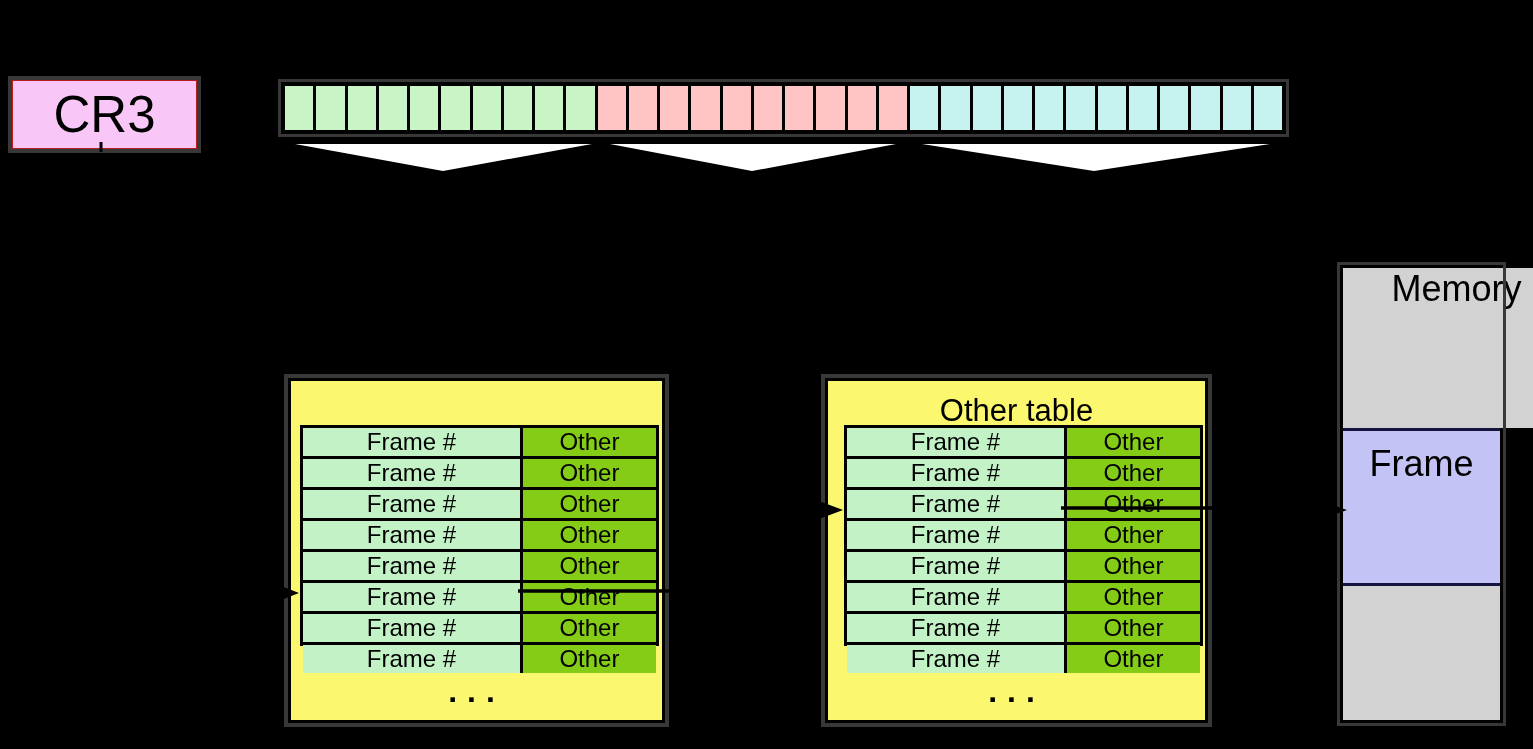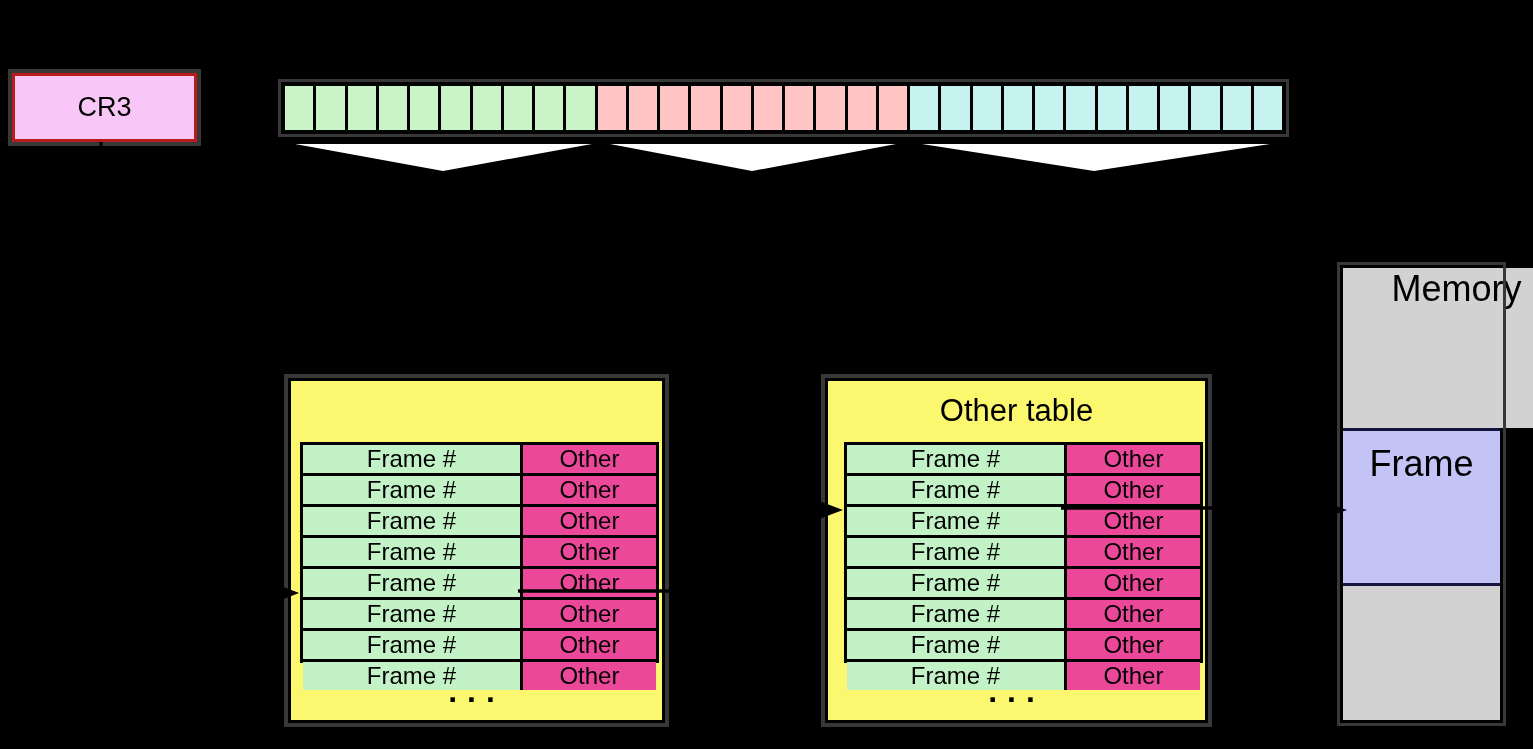--- a/index.html
+++ b/index.html
@@ -7,24 +7,24 @@
     width:1533px;height:749px;position:relative;overflow:hidden;
     background:#000000;
     font-family:"Liberation Sans", sans-serif;
     color:#000;
   }
   *{box-sizing:border-box;}
   .abs{position:absolute;}
 
   
   #cr3{
-    left:12px;top:73px;width:185px;height:69px;
-    background:#f9c6f8;border:3px solid #b91c1c;outline:4px solid #383838;
+    left:12px;top:80px;width:185px;height:69px;
+    background:#f9c6f8;border:1px solid #b91c1c;outline:4px solid #383838;
     display:flex;align-items:center;justify-content:center;
-    font-size:27px;
+    font-size:51px;
   }
 
   
   #strip{
     left:281px;top:82px;width:1005px;height:52px;
     display:flex;border:4px solid #000;outline:3px solid #383838;
     background:#000;
   }
   .bitcell{flex:1;border-right:3px solid #000;}
   .bitcell:last-child{border-right:none;}
@@ -33,31 +33,31 @@
   .ybox{
     top:378px;height:345px;
     background:#fbf76e;border:3px solid #000;outline:4px solid #383838;
   }
   #pagedir{left:288px;width:377px;}
   #pagetab{left:825px;width:383px;}
   .ybox .title{
     width:100%;text-align:center;padding-top:12px;font-size:31px;
   }
   .ptable{
-    position:absolute;top:61px;height:221px;
+    position:absolute;top:44px;height:221px;
     display:flex;flex-direction:column;
     border:3px solid #000;background:#000;text-align:center;
   }
   #pagedir .ptable{left:9px;width:359px;}
   #pagetab .ptable{left:16px;width:359px;}
   .prow{flex:1;display:flex;border-top:3px solid #000;}
   .prow:first-child{border-top:none;}
   .cell{display:flex;align-items:center;justify-content:center;font-size:24px;}
   .cfr{width:62.3%;background:#c2f2c6;border-right:3px solid #000;}
-  .cot{flex:1;background:#ec4899;}
+  .cot{flex:1;background:#84cc16;}
   .ellipsis{
     position:absolute;left:0;right:0;top:292px;text-align:center;
     font-size:32px;font-weight:bold;letter-spacing:10px;
   }
 
   
   #memory{
     left:1340px;top:265px;width:163px;height:458px;
     border:3px solid #000;outline:3px solid #383838;
     display:flex;flex-direction:column;background:#d2d2d2;

